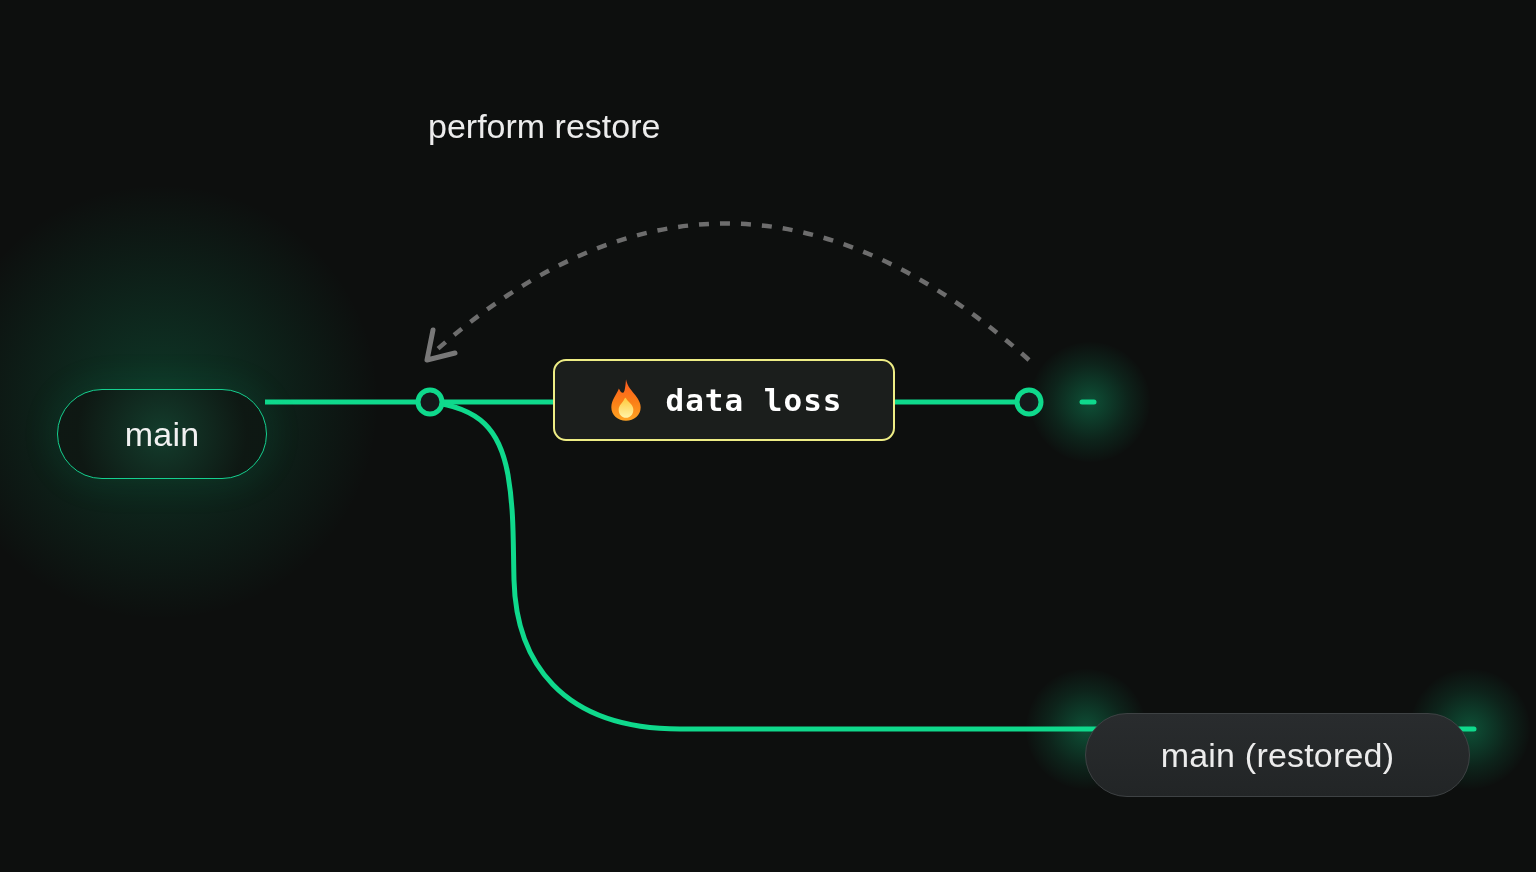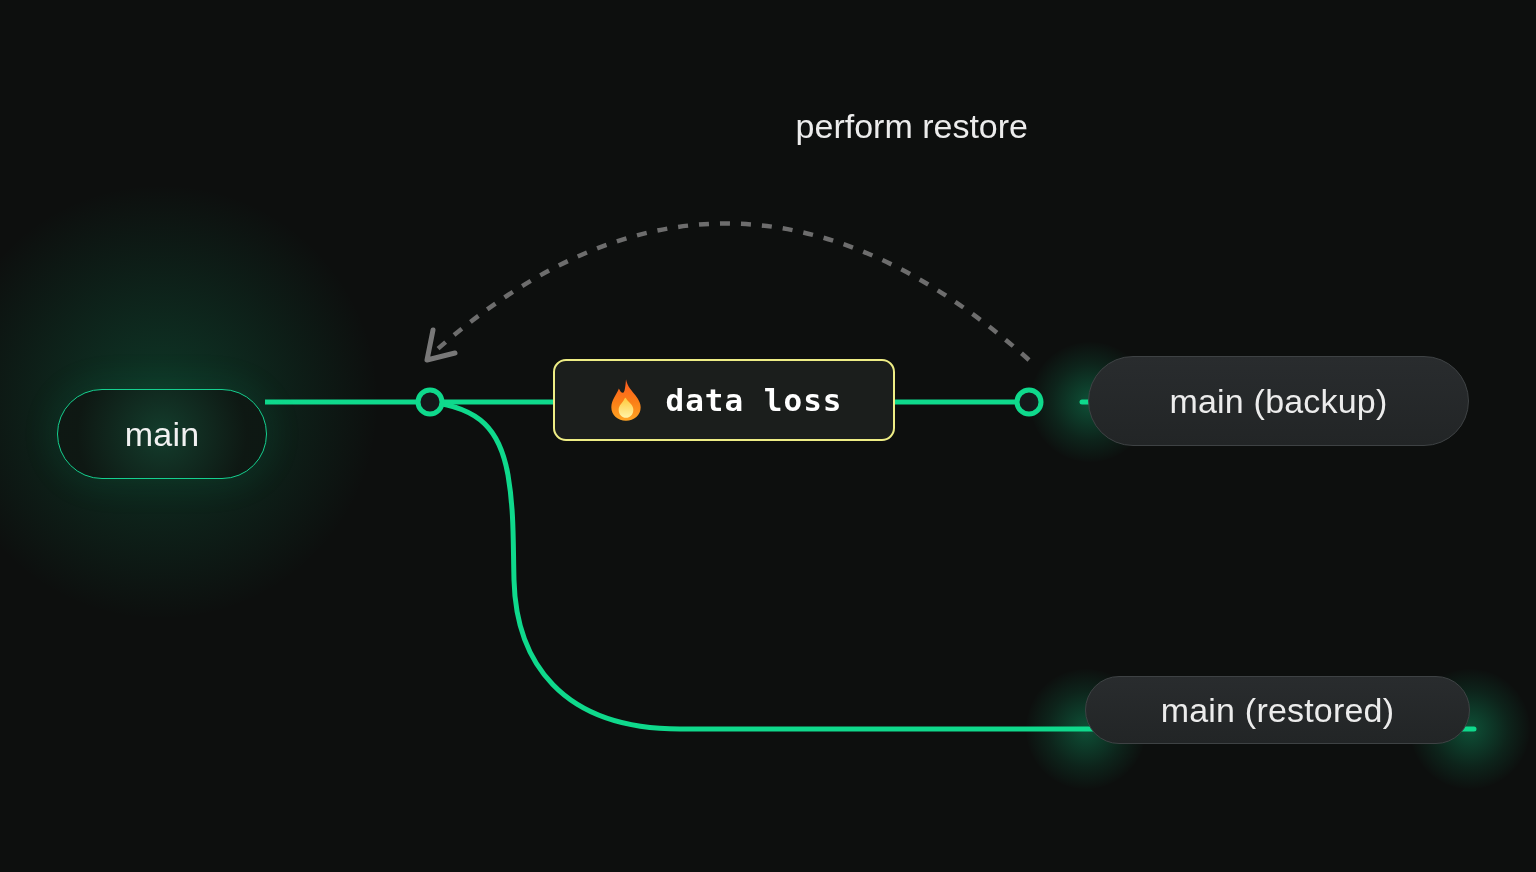--- a/index.html
+++ b/index.html
@@ -41,40 +41,40 @@
     box-shadow:0 0 40px rgba(18,216,140,0.10);
     margin-top:32px;
   }
   .pill-gray{
     border-radius:46px;
     border:1px solid #3e4244;
     background:linear-gradient(180deg,#292c2e 0%,#222526 100%);
     color:#ececec;
   }
   .pill-backup{left:1088px;top:356px;width:381px;height:90px;}
-  .pill-restored{left:1085px;top:676px;width:385px;height:68px;}
+  .pill-restored{left:1085px;top:713px;width:385px;height:84px;}
 
   .loss-box{
     left:553px;top:359px;width:342px;height:82px;
     border-radius:13px;
     border:2.5px solid #eeed85;
     background:#1b1e1c;
     gap:20px;
     font-family:"DejaVu Sans Mono","Liberation Mono",monospace;
     font-weight:bold;
     font-size:31px;
     color:#ffffff;
     letter-spacing:1px;
   }
   .flame{width:40px;height:44px;flex:0 0 auto;}
 
   .annotation{
     position:absolute;z-index:3;
     left:428px;top:103px;width:600px;
-    text-align:right;
+    text-align:left;
     color:#ececec;
     font-size:34px;
     line-height:46px;
     font-weight:400;
   }
 </style>
 </head>
 <body>
 
 <div class="stage">
@@ -123,21 +123,18 @@
           <stop offset="0" stop-color="#ffc93c"></stop>
           <stop offset="1" stop-color="#fff3a6"></stop>
         </linearGradient>
       </defs>
       <path d="M16 1 C 17 7 21 10.5 24 14.5 C 26.8 18.2 28 21 28 24 C 28 30.6 22.6 35 16 35 C 9.4 35 4 30.6 4 24 C 4 18 8 14 10.2 8.6 C 11.4 11.4 12.8 12.6 14 11.8 C 15.2 10.6 15.6 6 16 1 Z" fill="url(#flameOuter)"></path>
       <path d="M16 16.5 C 18.2 20.5 22 21.5 22 26 C 22 29.9 19.3 32.6 16 32.6 C 12.7 32.6 10 29.9 10 26 C 10 22 13.2 20.8 14.6 17.2 C 15.1 16.2 15.6 15.6 16 16.5 Z" fill="url(#flameInner)"></path>
     </svg>
     <span>data loss</span>
   </div>
 
-  <div class="node pill-gray pill-backup">
-    <span>main (backup)</span>
-  </div>
 
   <div class="node pill-gray pill-restored">
     <span>main (restored)</span>
   </div>
 
 </div>
 
 </body></html>

